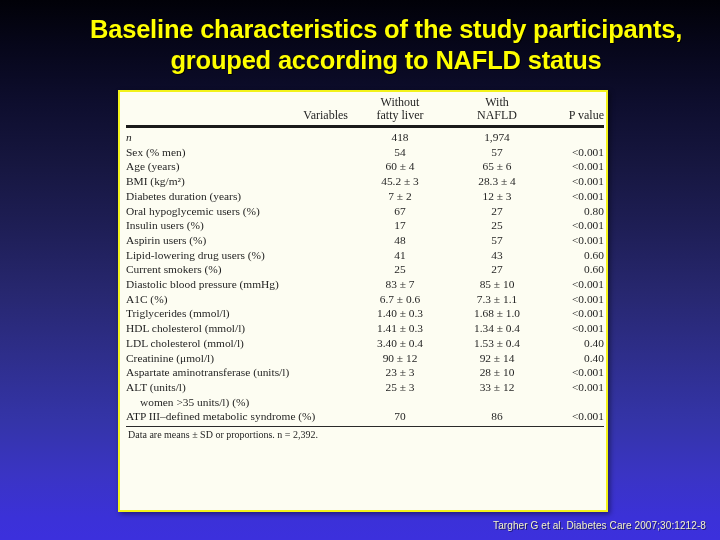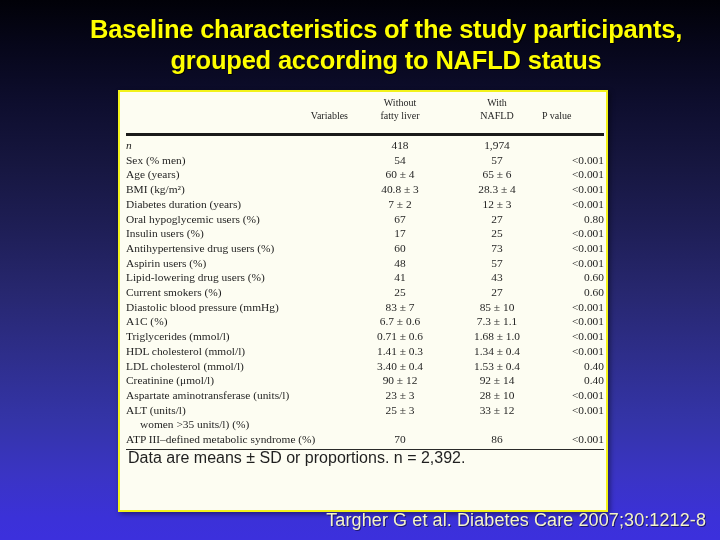--- a/index.html
+++ b/index.html
@@ -89,28 +89,28 @@
 
   
   col.c-var  { width: 222px; }
   col.c-wo   { width: 104px; }
   col.c-with { width: 90px;  }
   col.c-p    { width: 62px;  }
 
   
   tr.hdr th {
     font-family: "Liberation Serif", serif;
-    font-size: 10px;
+    font-size: 12px;
     line-height: 13px;
-    padding-bottom: 10px;
+    padding-bottom: 2px;
   }
   th.h-var  { text-align: right;   vertical-align: bottom; padding-left: 2px; }
   th.h-wo   { text-align: center; }
   th.h-with { text-align: center; }
-  th.h-p    { text-align: left;  vertical-align: bottom; padding-right: 4px; }
+  th.h-p    { text-align: right;  vertical-align: bottom; padding-right: 4px; }
   th .hl { display: block; }
 
   tr.rule-row td {
     height: 4px;
     padding: 0;
   }
   .dbl-rule {
     height: 0;
     border-top: 2.2px solid #1a1a1a;
     border-bottom: 1px solid #1a1a1a;
@@ -130,36 +130,36 @@
   td.var   { text-align: left;   padding-left: 2px; white-space: nowrap; }
   td.wo    { text-align: center; white-space: nowrap; }
   td.wnafld{ text-align: center; white-space: nowrap; }
   td.pval  { text-align: right;  padding-right: 4px; white-space: nowrap; }
 
   td.var .cont { padding-left: 14px; display: block; }
 
   .ital { font-style: italic; }
 
   #footnote {
-    font-family: Liberation Sans, sans-serif;
-    font-size: 16px;
+    font-family: Liberation Serif, serif;
+    font-size: 10px;
     line-height: 14px;
     color: #1f1f1f;
     padding-left: 2px;
     white-space: nowrap;
   }
 
   
   #citation {
     position: absolute;
     right: 14px;
     bottom: 9px;
     color: #f4f4c8;
     font-family: "Liberation Sans", sans-serif;
-    font-size: 18px;
+    font-size: 10px;
     letter-spacing: 0.1px;
     white-space: nowrap;
     text-shadow: 1px 1px 0 rgba(0,0,0,0.5);
   }
 </style>
 </head>
 <body>
 
 <div id="slide">
 
@@ -215,21 +215,21 @@
               <td class="pval">&lt;0.001</td>
             </tr>
             <tr class="data-row">
               <td class="var"><span>Age (years)</span></td>
               <td class="wo">60 ± 4</td>
               <td class="wnafld">65 ± 6</td>
               <td class="pval">&lt;0.001</td>
             </tr>
             <tr class="data-row">
               <td class="var"><span>BMI (kg/m²)</span></td>
-              <td class="wo">40.8 ± 3</td>
+              <td class="wo">45.2 ± 3</td>
               <td class="wnafld">28.3 ± 4</td>
               <td class="pval">&lt;0.001</td>
             </tr>
             <tr class="data-row">
               <td class="var"><span>Diabetes duration (years)</span></td>
               <td class="wo">7 ± 2</td>
               <td class="wnafld">12 ± 3</td>
               <td class="pval">&lt;0.001</td>
             </tr>
             <tr class="data-row">
@@ -238,26 +238,20 @@
               <td class="wnafld">27</td>
               <td class="pval">0.80</td>
             </tr>
             <tr class="data-row">
               <td class="var"><span>Insulin users (%)</span></td>
               <td class="wo">17</td>
               <td class="wnafld">25</td>
               <td class="pval">&lt;0.001</td>
             </tr>
             <tr class="data-row">
-              <td class="var"><span>Antihypertensive drug users (%)</span></td>
-              <td class="wo">60</td>
-              <td class="wnafld">73</td>
-              <td class="pval">&lt;0.001</td>
-            </tr>
-            <tr class="data-row">
               <td class="var"><span>Aspirin users (%)</span></td>
               <td class="wo">48</td>
               <td class="wnafld">57</td>
               <td class="pval">&lt;0.001</td>
             </tr>
             <tr class="data-row">
               <td class="var"><span>Lipid-lowering drug users (%)</span></td>
               <td class="wo">41</td>
               <td class="wnafld">43</td>
               <td class="pval">0.60</td>
@@ -275,21 +269,21 @@
               <td class="pval">&lt;0.001</td>
             </tr>
             <tr class="data-row">
               <td class="var"><span>A1C (%)</span></td>
               <td class="wo">6.7 ± 0.6</td>
               <td class="wnafld">7.3 ± 1.1</td>
               <td class="pval">&lt;0.001</td>
             </tr>
             <tr class="data-row">
               <td class="var"><span>Triglycerides (mmol/l)</span></td>
-              <td class="wo">0.71 ± 0.6</td>
+              <td class="wo">1.40 ± 0.3</td>
               <td class="wnafld">1.68 ± 1.0</td>
               <td class="pval">&lt;0.001</td>
             </tr>
             <tr class="data-row">
               <td class="var"><span>HDL cholesterol (mmol/l)</span></td>
               <td class="wo">1.41 ± 0.3</td>
               <td class="wnafld">1.34 ± 0.4</td>
               <td class="pval">&lt;0.001</td>
             </tr>
             <tr class="data-row">

